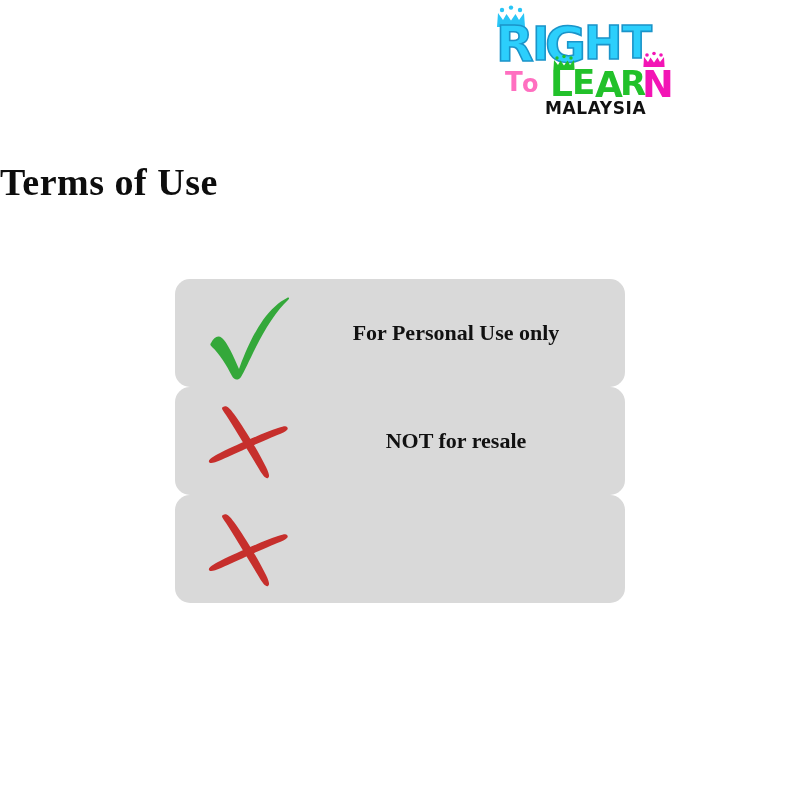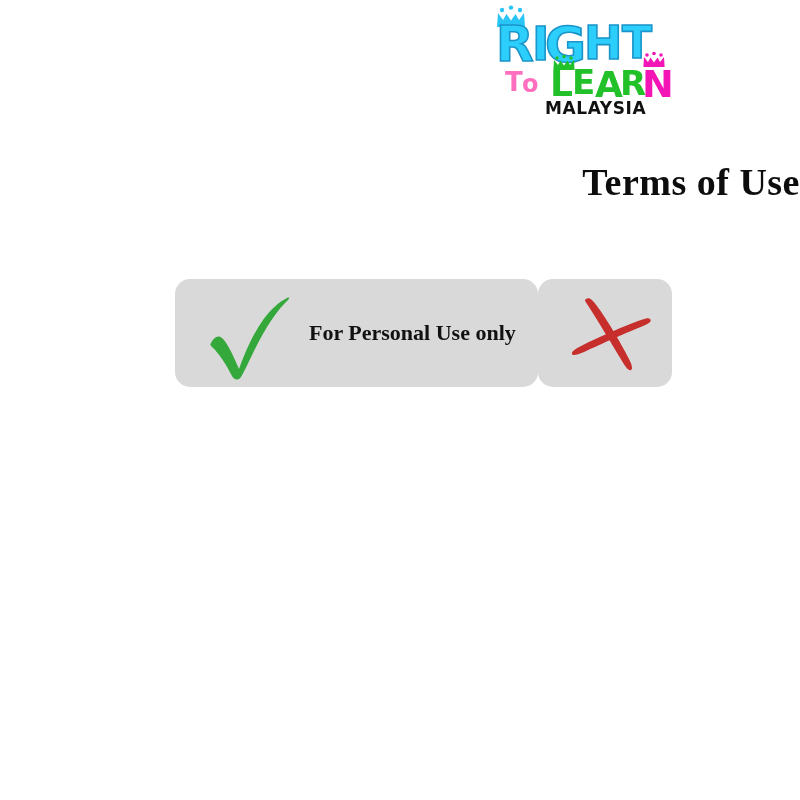--- a/index.html
+++ b/index.html
@@ -24,36 +24,36 @@
     height: 112px;
   }
   .logo svg { display: block; }
 
   
   .page-title {
     position: absolute;
     top: 160px;
     left: 0;
     width: 800px;
-    text-align: right;
+    text-align: left;
     font-family: "Liberation Serif", serif;
     font-weight: bold;
     font-size: 38px;
     letter-spacing: 0.5px;
     color: #0d0d0d;
   }
 
   
   .terms-list {
     position: absolute;
     top: 279px;
     left: 175px;
     width: 450px;
     display: flex;
-    flex-direction: row;
+    flex-direction: column;
   }
   .term-card {
     height: 108px;
     background: #d9d9d9;
     border-radius: 15px;
     display: flex;
     align-items: center;
     box-sizing: border-box;
     padding-left: 14px;
   }
@@ -139,20 +139,33 @@
         <path d="M10,58 C13,52 17,50 21,53 C26,57 33,72 38,84
                  C42,73 50,52 62,35 C70,24 78,17 86,13
                  C88,12 89,13 87,15 C76,25 64,44 55,62
                  C48,76 43,87 40,92 C37,96 33,95 31,91
                  C26,81 18,68 11,62 C9,60 9,59 10,58 Z" fill="#34a83a"></path>
       </svg>
     </div>
     <div class="term-label">For Personal Use only</div>
   </div>
 
+  <div class="term-card">
+    <div class="term-icon">
+      <svg width="92" height="92" viewBox="0 0 92 92" xmlns="http://www.w3.org/2000/svg">
+        <path d="M20,12 C23,10 26,12 31,19 C40,31 55,56 63,72
+                 C66,78 67,82 65,83 C63,84 60,81 56,74
+                 C47,59 32,34 23,20 C19,14 18,13 20,12 Z" fill="#c62f2c"></path>
+        <path d="M84,32 C86,34 84,36 77,39 C62,45 35,57 18,65
+                 C11,68 7,69 6,67 C5,65 9,62 17,58
+                 C33,50 60,38 75,33 C81,31 83,31 84,32 Z" fill="#c62f2c"></path>
+      </svg>
+    </div>
+    <div class="term-label">NOT for resale</div>
+  </div>
 
   <div class="term-card">
     <div class="term-icon">
       <svg width="92" height="92" viewBox="0 0 92 92" xmlns="http://www.w3.org/2000/svg">
         <path d="M20,12 C23,10 26,12 31,19 C40,31 55,56 63,72
                  C66,78 67,82 65,83 C63,84 60,81 56,74
                  C47,59 32,34 23,20 C19,14 18,13 20,12 Z" fill="#c62f2c"></path>
         <path d="M84,32 C86,34 84,36 77,39 C62,45 35,57 18,65
                  C11,68 7,69 6,67 C5,65 9,62 17,58
                  C33,50 60,38 75,33 C81,31 83,31 84,32 Z" fill="#c62f2c"></path>

